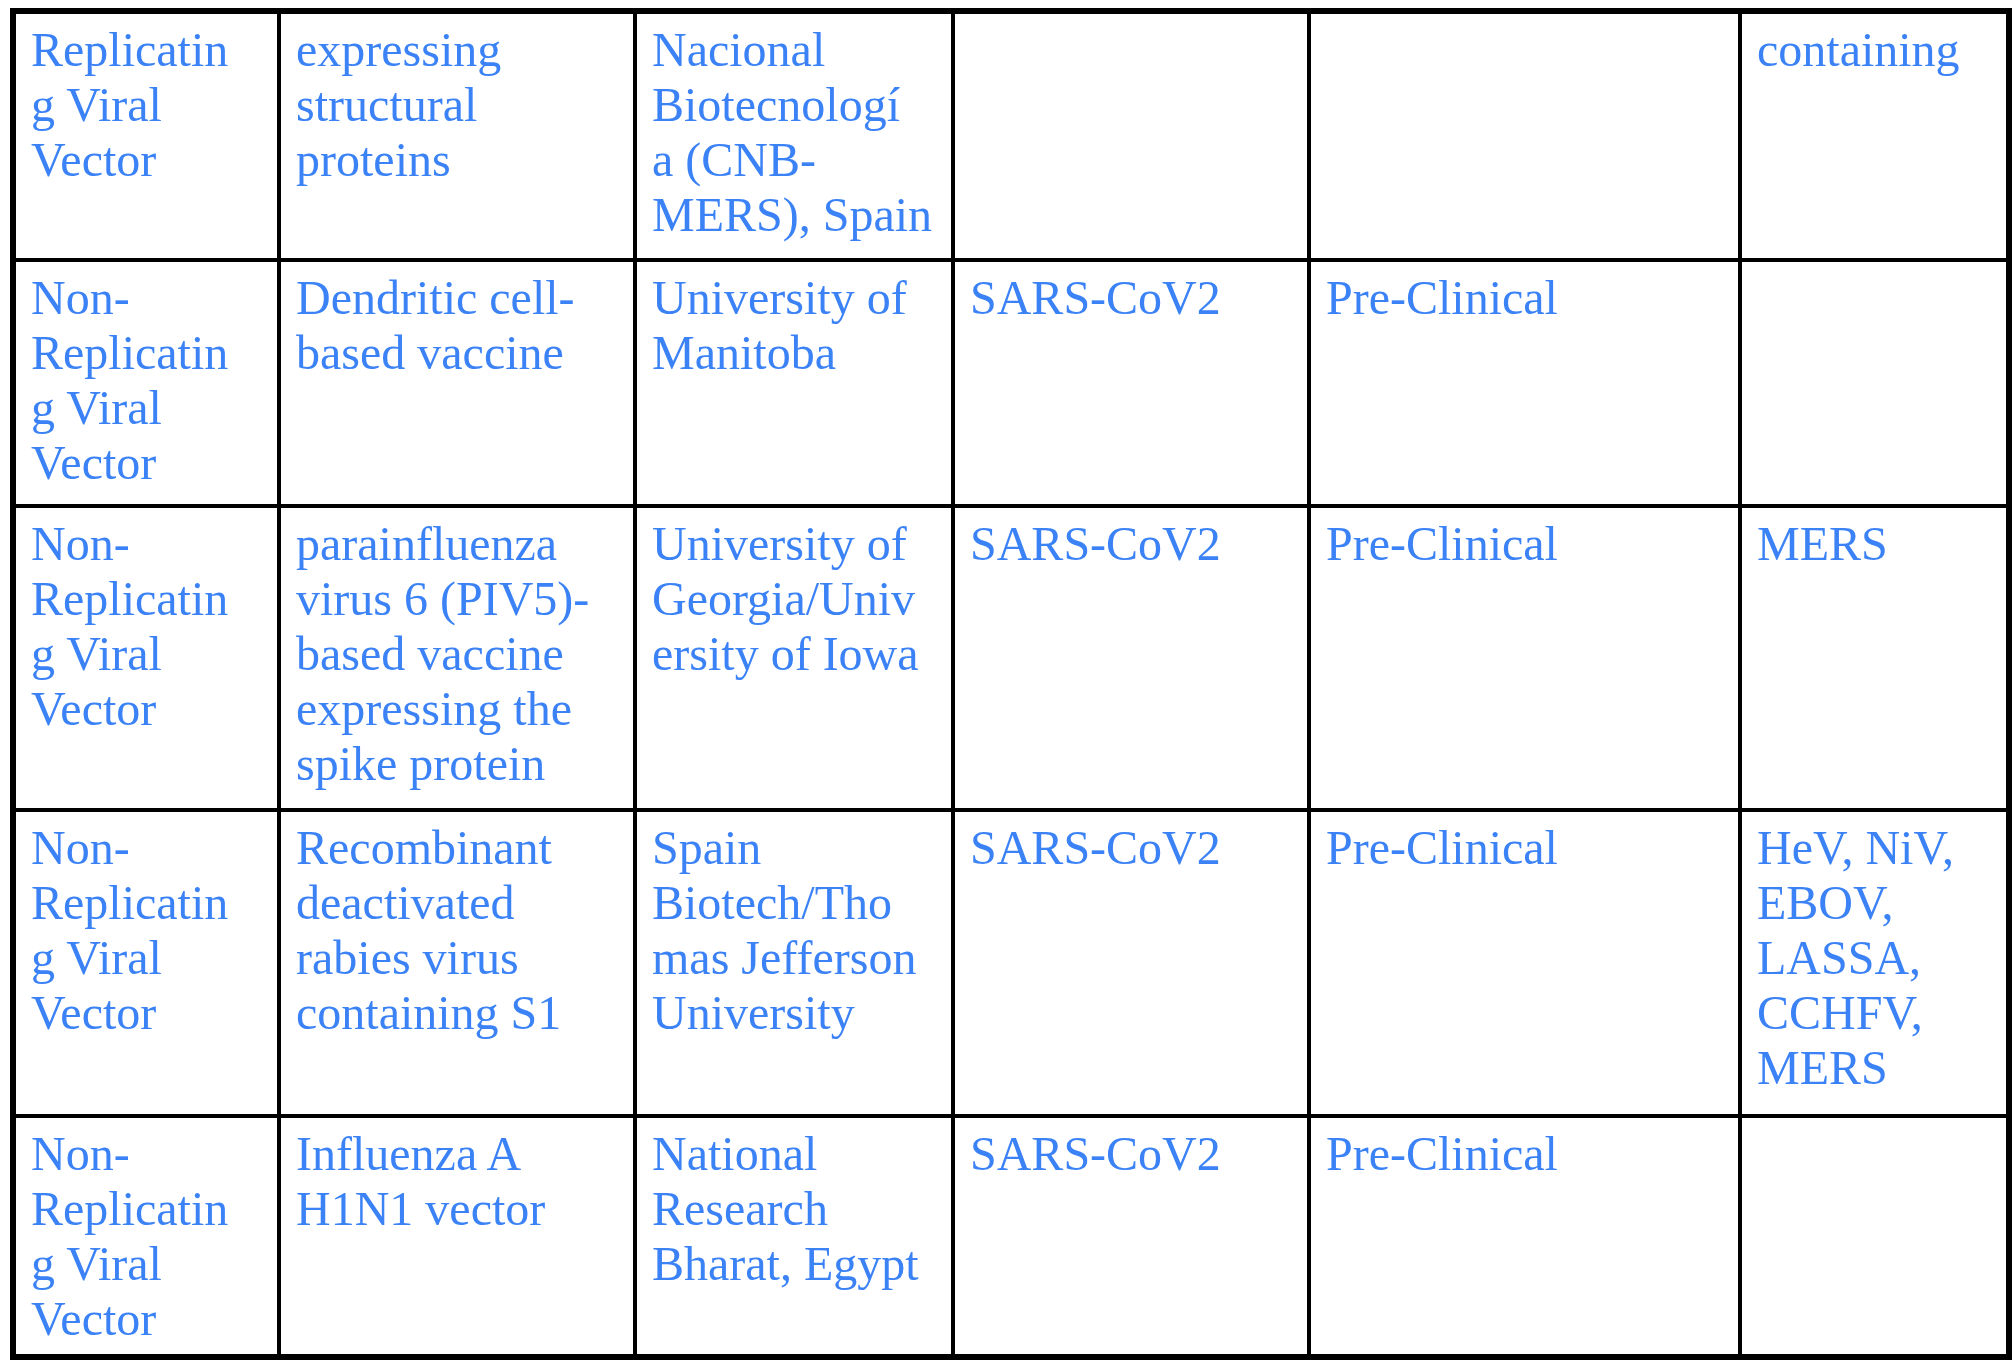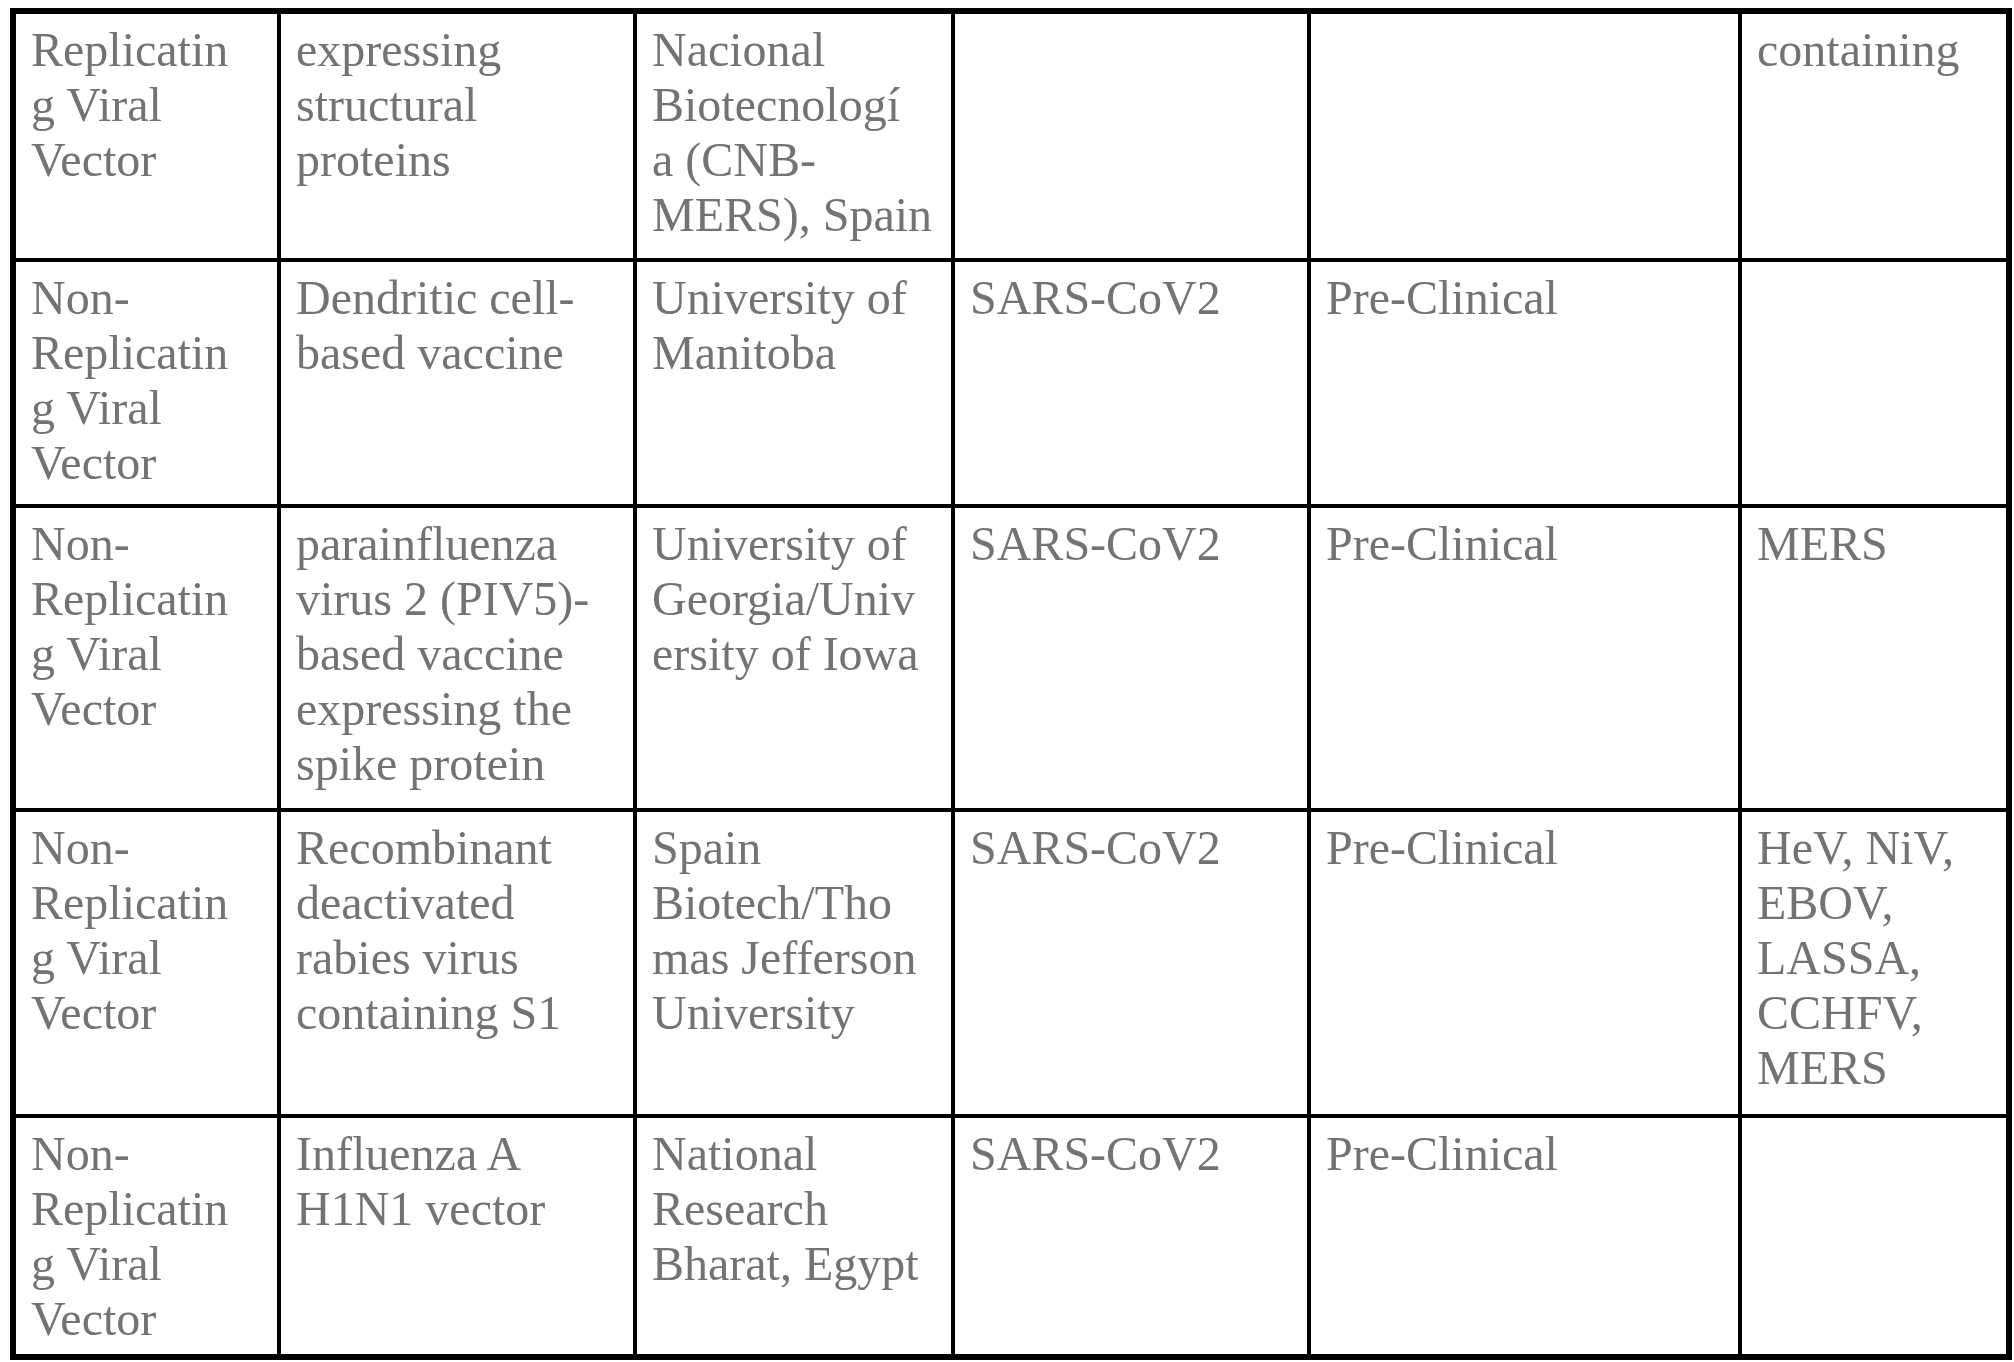--- a/index.html
+++ b/index.html
@@ -27,21 +27,21 @@
   }
   table.vtable td {
     border: 4px solid #000000;
     vertical-align: top;
     text-align: left;
     padding: 8px 12px 8px 15px;
     font-size: 48px;
     line-height: 55px;
     white-space: pre-line;
     overflow: hidden;
-    color: #737373;
+    color: #3b82f6;
   }
 </style>
 </head>
 <body>
 
 <div class="page">
   <table class="vtable">
     <colgroup>
       <col style="width:266px">
       <col style="width:356px">
@@ -78,21 +78,21 @@
         <td>SARS-CoV2</td>
         <td>Pre-Clinical</td>
         <td></td>
       </tr>
       <tr style="height:304px">
         <td>Non-
 Replicatin
 g Viral
 Vector</td>
         <td>parainfluenza
-virus 2 (PIV5)-
+virus 6 (PIV5)-
 based vaccine
 expressing the
 spike protein</td>
         <td>University of
 Georgia/Univ
 ersity of Iowa</td>
         <td>SARS-CoV2</td>
         <td>Pre-Clinical</td>
         <td>MERS</td>
       </tr>

